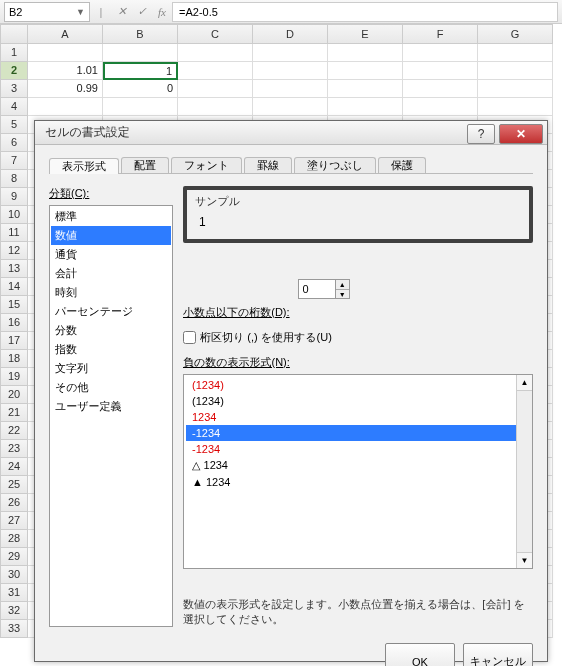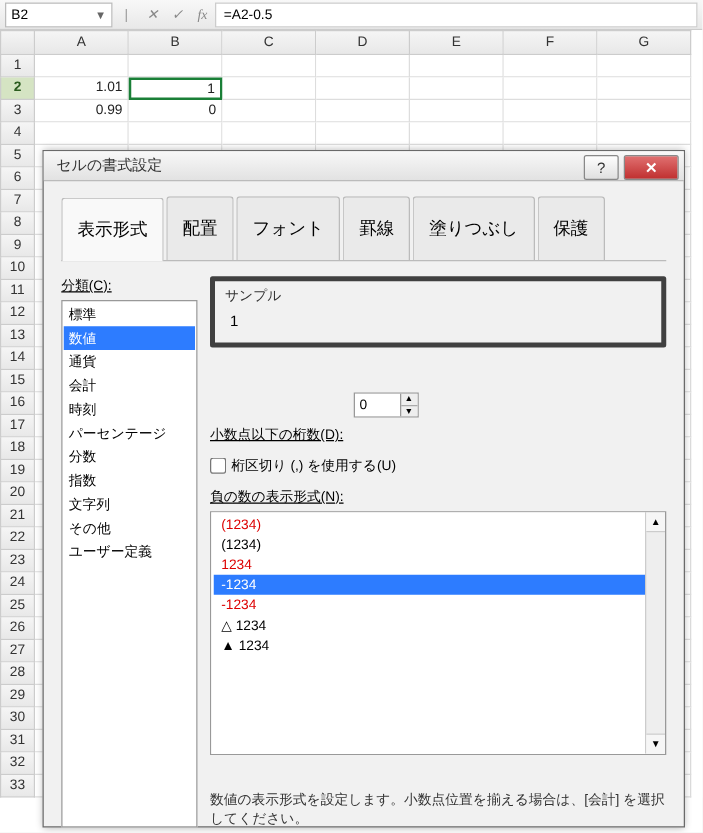--- a/index.html
+++ b/index.html
@@ -55,27 +55,27 @@
   .tb-btns { display:flex; }
   .help-btn, .close-btn {
     width:28px; height:20px; margin:3px 4px 0 0; border:1px solid #888;
     border-radius:2px; text-align:center; line-height:18px; font-size:12px;
     background:linear-gradient(#fdfdfd,#e0e0e0); color:#333;
   }
   .close-btn { width:44px; background:linear-gradient(#e07070,#c03030); color:#fff; font-weight:bold;}
   .dlg-body { padding:12px 14px 6px 14px; flex:1; display:flex; flex-direction:column;}
   .tabs { display:flex; border-bottom:1px solid #bbb; }
   .tab {
-    padding:16px 12px; border:1px solid #bbb; border-bottom:none;
-    margin-right:2px; background:#eaeaea; font-size:14px; cursor:pointer;
+    padding:0 12px; border:1px solid #bbb; border-bottom:none;
+    margin-right:2px; background:#eaeaea; font-size:11px; cursor:pointer;
     border-radius:3px 3px 0 0;
   }
   .tab.active { background:#f9f9f9; position:relative; top:1px; }
   .content { display:flex; gap:10px; margin-top:12px; flex:1; }
-  .left-pane { width:109px; display:flex; flex-direction:column;}
+  .left-pane { width:124px; display:flex; flex-direction:column;}
   .cat-label { margin-bottom:4px; font-size:11px; text-decoration:underline;}
   .cat-list {
     flex:1; border:1px solid #999; background:#fff; overflow-y:auto;
     padding:1px;
   }
   .cat-item { padding:2px 4px; cursor:pointer;}
   .cat-item.selected { background:#2d7cff; color:#fff;}
   .right-pane { flex:1; display:flex; flex-direction:column; }
   .sample-box { border:4px solid #404040; padding:4px 8px 10px 8px; background:#f1f1f1; border-radius:2px;}
   .sample-lbl { color:#333; margin-bottom:6px; font-size:11px;}

